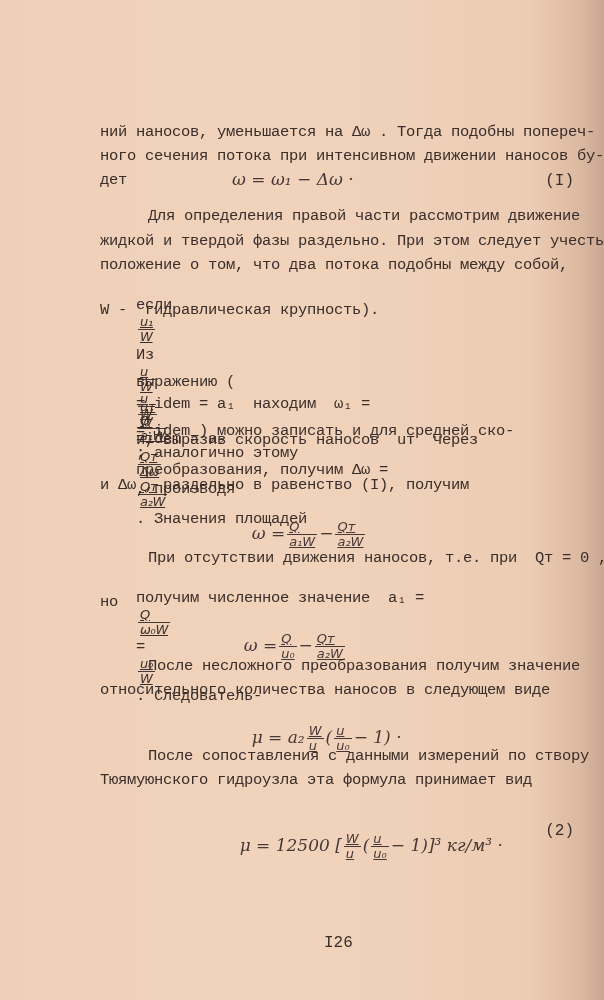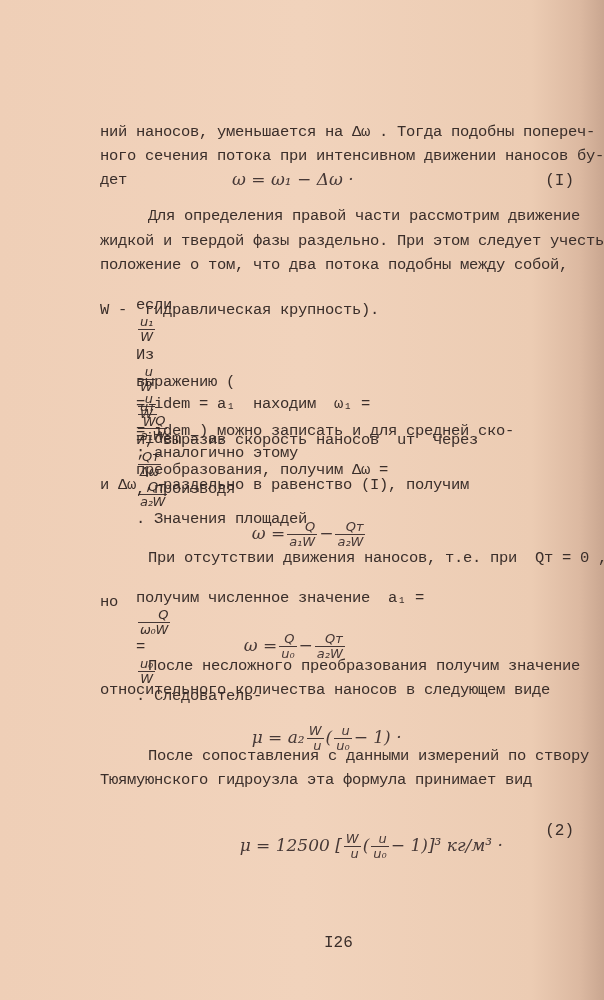--- a/index.html
+++ b/index.html
@@ -5,21 +5,21 @@
   html, body { margin:0; padding:0; }
   body {
     width:604px; height:1000px; overflow:hidden;
     background: linear-gradient(90deg, #efcfb7 0%, #f1d3bc 50%, #ecccb3 88%, #dcb9a1 96%, #c9a690 100%);
     font-family: "Liberation Mono", "DejaVu Sans Mono", monospace;
     color:#3a2e2a;
     position:relative;
   }
   .line { position:absolute; left:100px; font-size:15.5px; letter-spacing:-0.3px; white-space:pre; line-height:20px; }
   .indent { left:148px; }
-  .frac { display:inline-block; vertical-align:middle; text-align:right; font-family:"DejaVu Sans", sans-serif; font-style:italic; font-size:13px; line-height:14px; margin:0 2px; }
+  .frac { display:inline-block; vertical-align:middle; text-align:left; font-family:"DejaVu Sans", sans-serif; font-style:italic; font-size:13px; line-height:14px; margin:0 2px;text-decoration:underline; }
   .frac .num { display:block; border-bottom:1px solid #463836; padding:0 2px; }
   .frac .den { display:block; padding:0 2px; }
   .eq { position:absolute; font-family:"DejaVu Serif", serif; font-style:italic; font-size:17px; color:#463836; white-space:pre; }
   .eqnum { position:absolute; right:30px; font-size:16px; font-family:"Liberation Mono", monospace; }
   .pagenum { position:absolute; left:324px; top:934px; font-size:16px; }
 </style>
 </head>
 <body>
 
 <div>

